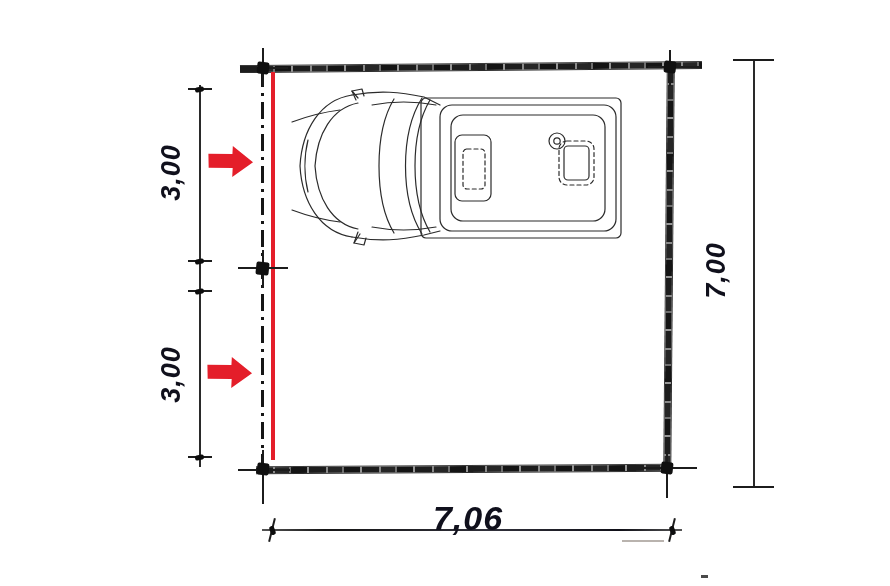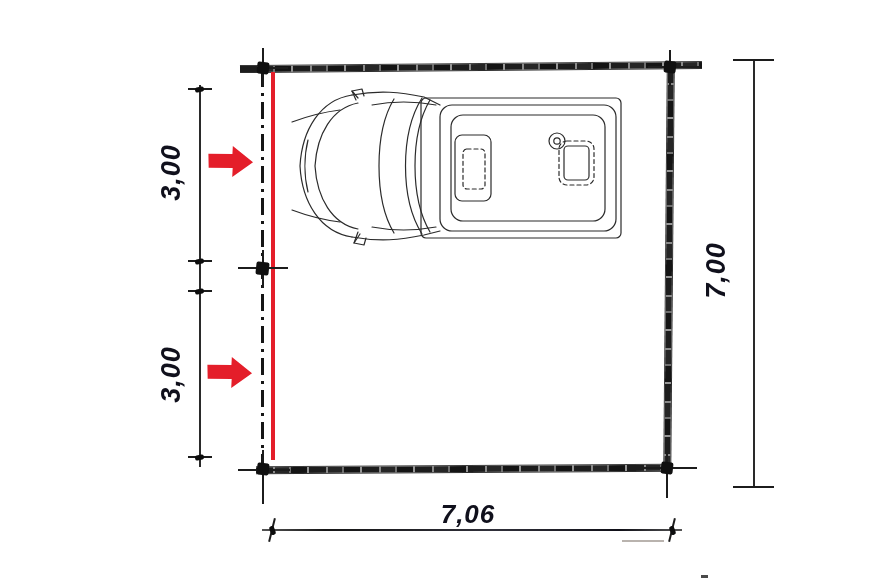--- a/index.html
+++ b/index.html
@@ -72,21 +72,21 @@
   <div class="abs dimline-v" style="left:753px;top:60px;height:427px;"></div>
   <div class="abs tick-h" style="left:733px;top:59px;width:41px;"></div>
   <div class="abs tick-h" style="left:733px;top:486px;width:41px;"></div>
   <div class="abs dimlabel rot" style="left:676px;top:257px;width:80px;">7,00</div>
 
   <div class="abs dimline-h" style="left:262px;top:529px;width:420px;"></div>
   <div class="abs tick-v" style="left:271px;top:518px;height:24px;transform:rotate(14deg);"></div>
   <div class="abs blob" style="left:268px;top:528px;transform:rotate(70deg);"></div>
   <div class="abs tick-v" style="left:671px;top:518px;height:24px;transform:rotate(14deg);"></div>
   <div class="abs blob" style="left:668px;top:528px;transform:rotate(70deg);"></div>
-  <div class="abs dimlabel" style="left:408px;top:501px;width:120px;font-size:26px;">7,06</div>
+  <div class="abs dimlabel" style="left:408px;top:501px;width:120px;font-size:34px;">7,06</div>
 
   <svg class="abs" style="left:207px;top:144px;transform:rotate(3deg);" width="48" height="36" viewBox="0 0 48 36">
     <polygon points="1,11 25,10 25,2 46,17 26,33 26,24 2,25" fill="#e41e2a"></polygon>
   </svg>
   <svg class="abs" style="left:206px;top:355px;transform:rotate(3deg);" width="48" height="36" viewBox="0 0 48 36">
     <polygon points="1,11 25,10 25,2 46,17 26,33 26,24 2,25" fill="#e41e2a"></polygon>
   </svg>
 
   <svg class="abs" style="left:288px;top:88px;" width="342" height="158" viewBox="0 0 342 158">
     <g fill="none" stroke="#2b2b2b" stroke-width="1.2" stroke-linecap="round" stroke-linejoin="round">

